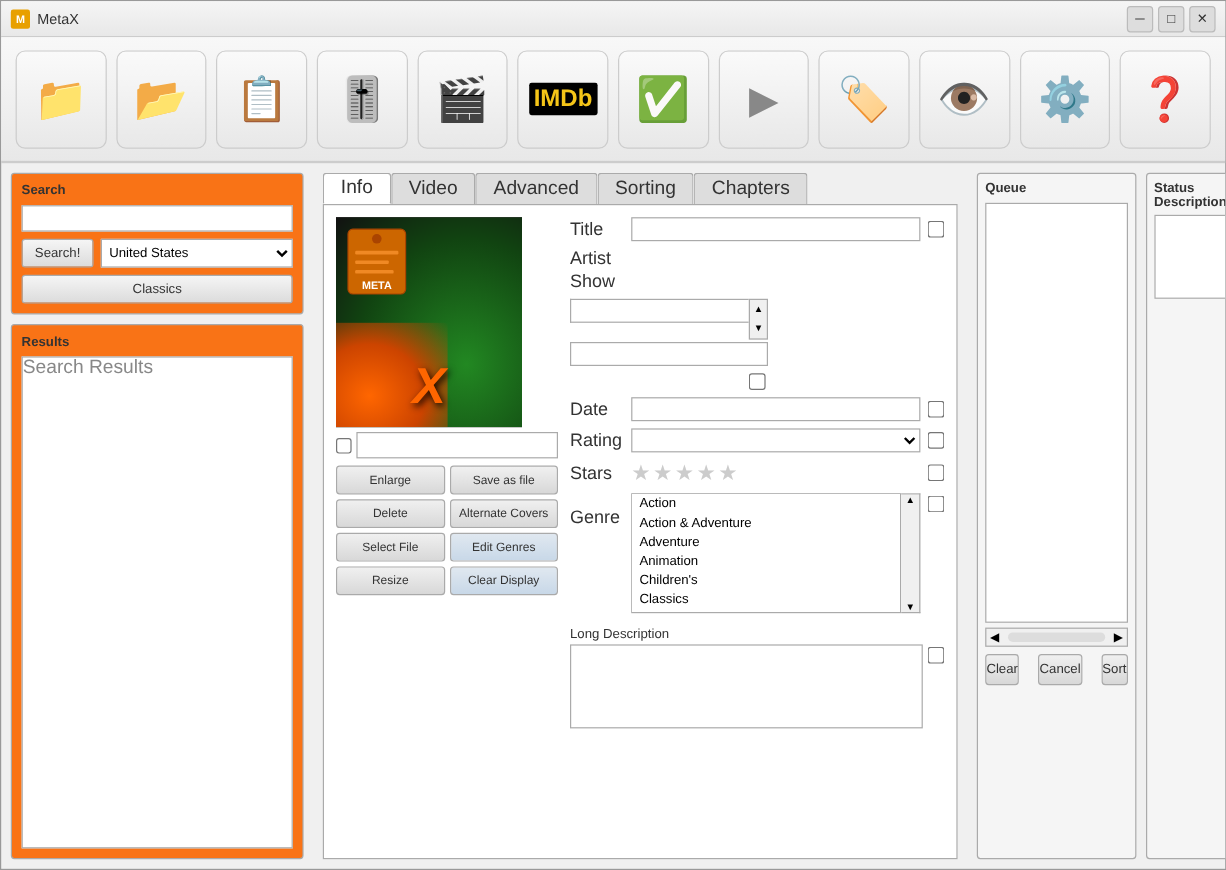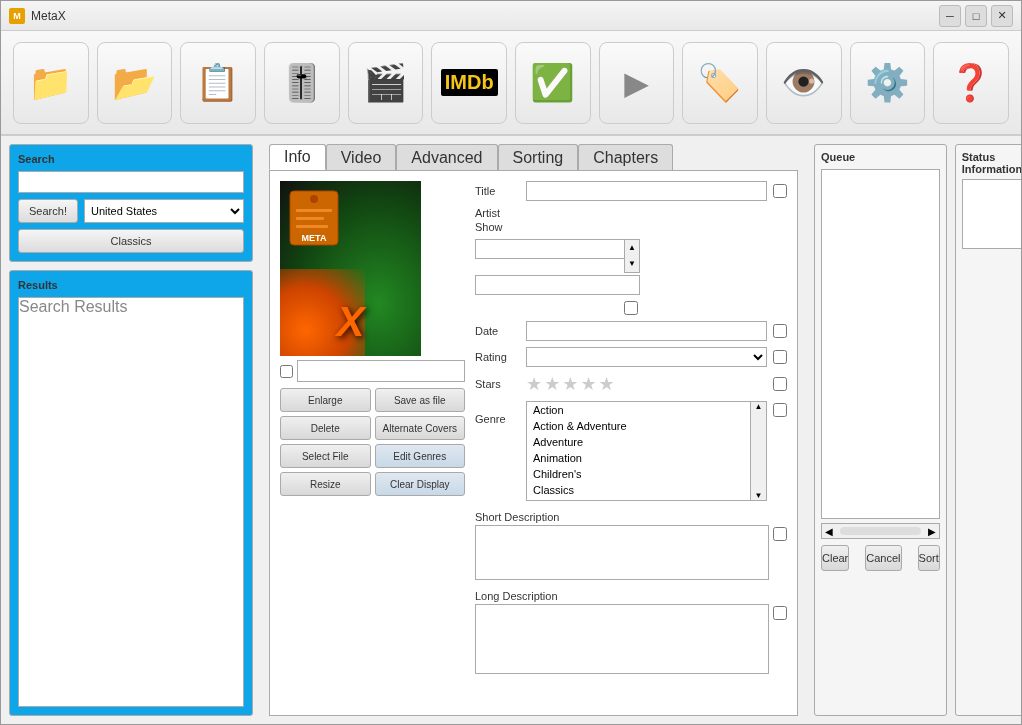--- a/index.html
+++ b/index.html
@@ -85,21 +85,21 @@
     .left-panel {
       width: 260px;
       padding: 8px;
       display: flex;
       flex-direction: column;
       gap: 8px;
       flex-shrink: 0;
     }
     .panel-group {
       border: 1px solid #aaa;
-      background: #0ea5e9;
+      background: #f97316;
       border-radius: 3px;
       padding: 8px;
     }
     .panel-group legend, .group-label {
       font-size: 11px;
       color: #333;
       font-weight: bold;
       margin-bottom: 6px;
     }
     .search-input {
@@ -238,21 +238,21 @@
       gap: 4px;
     }
     .field-row {
       display: flex;
       align-items: center;
       gap: 6px;
       margin-bottom: 2px;
     }
     .field-label {
       width: 45px;
-      font-size: 11px;
+      font-size: 15px;
       color: #333;
       text-align: left;
       flex-shrink: 0;
     }
     .field-input {
       flex: 1;
       height: 20px;
       border: 1px solid #aaa;
       background: white;
       font-size: 11px;
@@ -410,21 +410,21 @@
     }
     .status-box {
       width: 100%;
       height: 70px;
       background: white;
       border: 1px solid #aaa;
     }
     .icon-imdb { font-size: 20px; font-weight: bold; color: #f5c518; background: #000; padding: 2px 4px; border-radius: 2px; }
 
     .metax-cover {
-      width: 141px;
+      width: 155px;
       height: 175px;
       position: relative;
       overflow: hidden;
       background: #111;
     }
     .metax-bg-green {
       position: absolute;
       bottom: 0; right: 0;
       width: 100%; height: 100%;
       background: radial-gradient(ellipse at 70% 70%, #228822 0%, #114411 60%, #111 100%);
@@ -657,27 +657,20 @@
                 </div>
                 <div class="genre-scroll">
                   <div style="font-size:8px; cursor:pointer;">▲</div>
                   <div style="flex:1;"></div>
                   <div style="font-size:8px; cursor:pointer;">▼</div>
                 </div>
               </div>
               <input type="checkbox" class="field-checkbox" style="margin-top: 2px;">
             </div>
 
-            <div style="margin-top:4px;">
-              <div class="desc-label">Short Description</div>
-              <div class="desc-row">
-                <textarea class="desc-textarea" rows="3" style="height: 55px;"></textarea>
-                <input type="checkbox" class="field-checkbox" style="margin-top: 2px;">
-              </div>
-            </div>
 
             <div style="margin-top:6px;">
               <div class="desc-label">Long Description</div>
               <div class="desc-row">
                 <textarea class="desc-textarea" rows="4" style="height: 70px;"></textarea>
                 <input type="checkbox" class="field-checkbox" style="margin-top: 2px;">
               </div>
             </div>
 
           </div>
@@ -694,19 +687,19 @@
           <div class="queue-scrollbar-track"></div>
           <div style="font-size:10px; padding:0 3px; cursor:pointer;">▶</div>
         </div>
         <div class="queue-btn-row">
           <button class="queue-btn">Clear</button>
           <button class="queue-btn">Cancel</button>
           <button class="queue-btn">Sort</button>
         </div>
       </div>
       <div class="status-panel">
-        <div class="status-label">Status Information</div>
+        <div class="status-label">Status Description</div>
         <div class="status-box"></div>
       </div>
     </div>
 
   </div>
 </div>
 
 </body></html>

